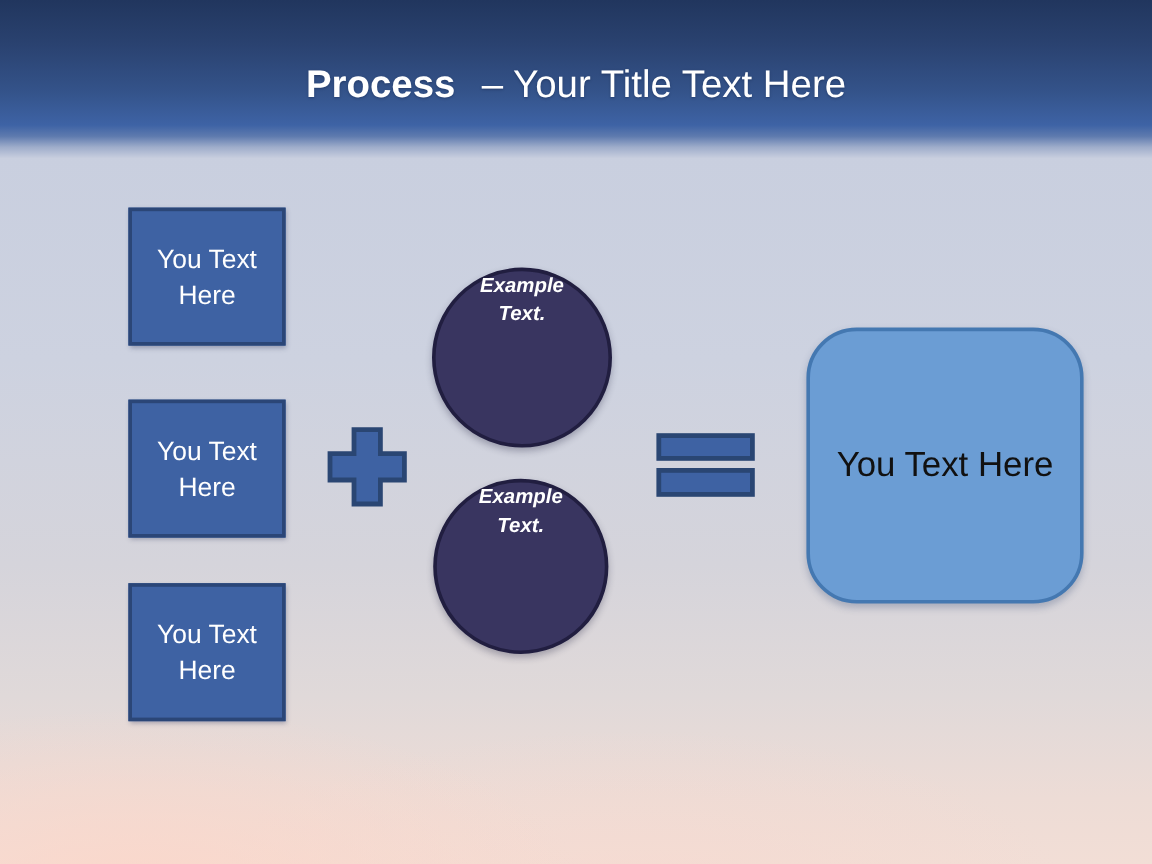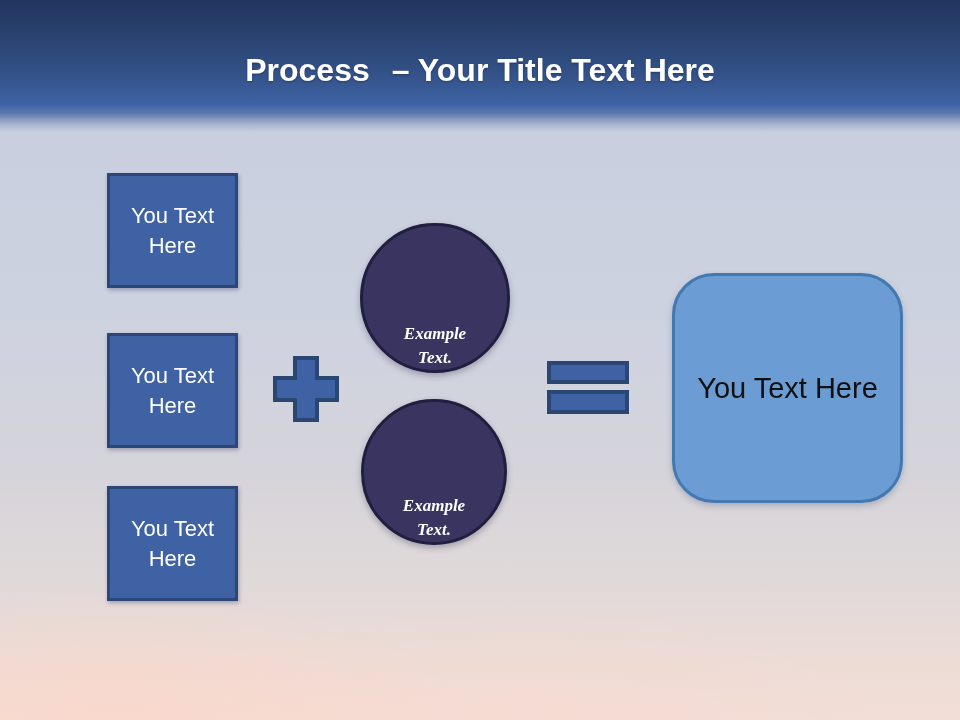--- a/index.html
+++ b/index.html
@@ -31,38 +31,38 @@
       #9fadcb 93%,
       #c9cfdf 100%);
   }
   .title{
     position:absolute;left:0;top:52px;width:960px;
     text-align:center;color:#ffffff;font-size:32px;line-height:36px;
     text-shadow:0 1px 2px rgba(10,20,50,0.35);
     cursor:default;
   }
   .title .b{font-weight:bold;margin-top:14px;}
-  .title .r{font-weight:bold;margin-left:22px;}
+  .title .r{font-weight:normal;margin-left:22px;}
   
   .sq{
     position:absolute;left:107px;width:125px;height:109px;
     background:#3e62a3;border:3px solid #2b4677;
     box-shadow:1px 2px 4px rgba(40,50,90,0.35);
     display:flex;align-items:center;justify-content:center;text-align:center;
     color:#ffffff;font-size:22px;line-height:30px;
   }
   .sq1{top:173px;} .sq2{top:333px;} .sq3{top:486px;}
   .sq .lbl{width:110px;}
   
   .circ{
     position:absolute;border-radius:50%;
     background:#393560;border:3px solid #211e40;
     box-shadow:0 3px 6px rgba(25,25,55,0.3);
-    display:flex;align-items:flex-end;justify-content:center;text-align:center;
-    color:#ffffff;font-size:17px;font-weight:bold;font-style:italic;line-height:24px;font-family:Liberation Serif, serif;
+    display:flex;align-items:flex-start;justify-content:center;text-align:center;
+    color:#ffffff;font-size:17px;font-weight:bold;font-style:italic;line-height:24px;
   }
   .circ1{left:360px;top:223px;width:144px;height:144px;}
   .circ2{left:361px;top:399px;width:140px;height:140px;}
   .circ .lbl{width:90px;}
   
   .op{position:absolute;}
   .op-plus{left:272px;top:355px;}
   .op-eq{left:546px;top:357px;}
   
   .result{

